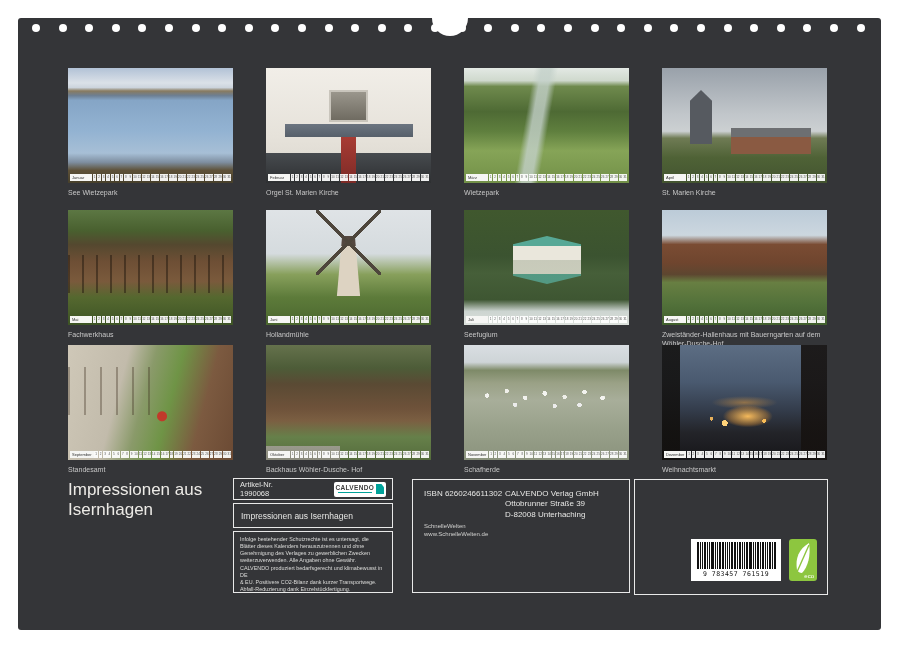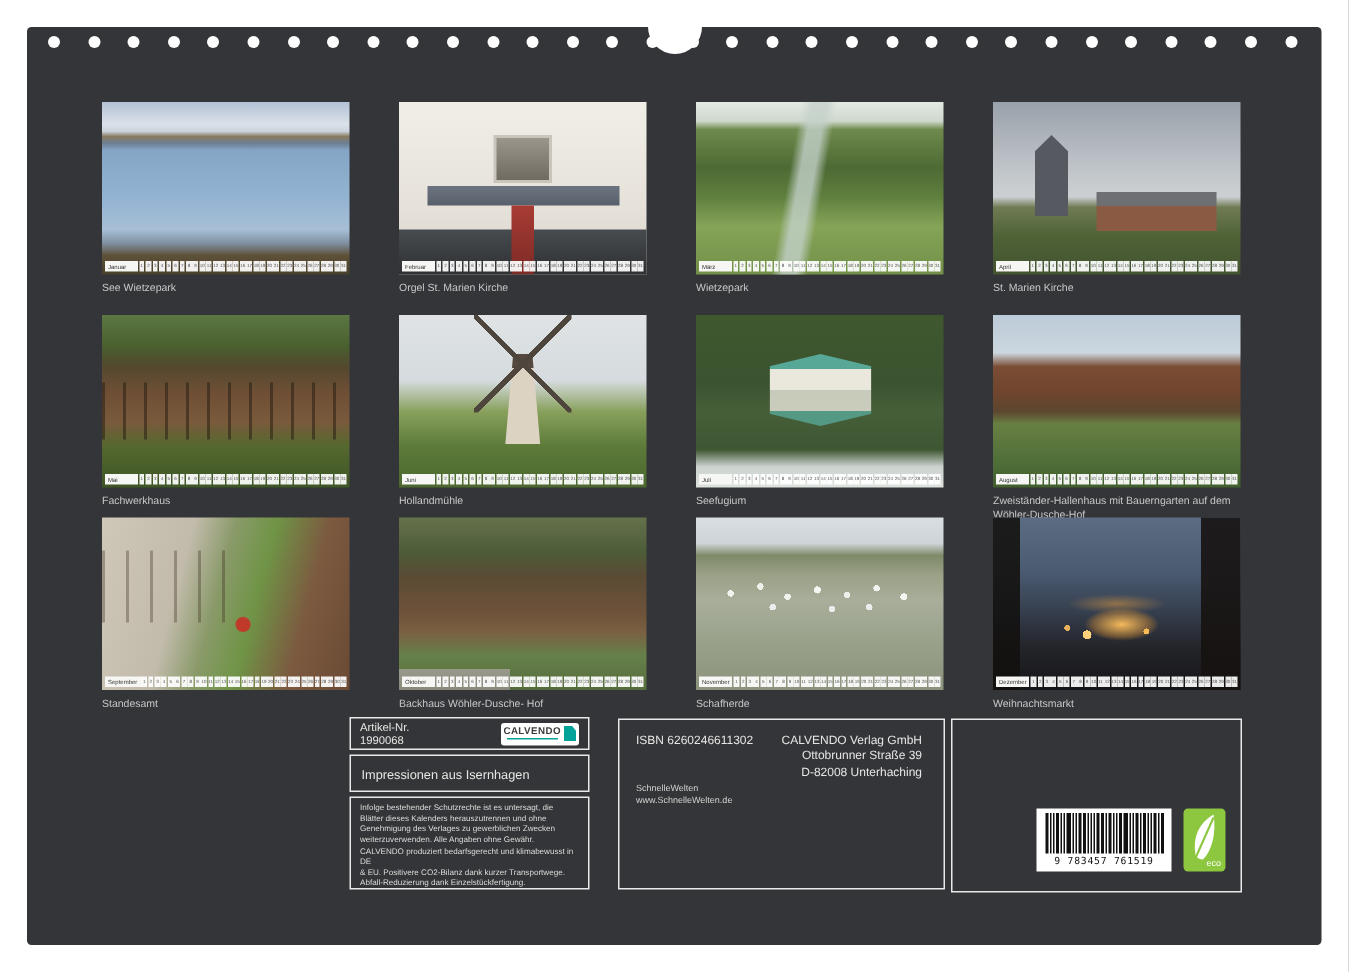--- a/index.html
+++ b/index.html
@@ -77,21 +77,21 @@
   #artikelLabel{font-size:7.5px;}
   #logoBox{background:#ffffff;border-radius:2px;width:56px;height:15px;display:flex;align-items:center;justify-content:center;gap:2px;padding:0 2px;box-sizing:border-box;}
   #logoTextWrap{display:flex;flex-direction:column;align-items:center;}
   #logoText{font-size:6.5px;font-weight:bold;color:#3c3c3c;letter-spacing:.3px;line-height:1;}
   #logoRule{width:34px;height:1px;background:#00a29a;margin-top:1px;}
   #logoMark{width:8px;height:10px;background:#00a29a;clip-path:polygon(0 0,68% 0,100% 32%,100% 100%,0 100%);}
   #boxTitle{left:215px;top:485px;width:160px;height:25px;display:flex;align-items:center;padding:0 7px;font-size:8.5px;}
   #boxLegal{left:215px;top:513px;width:160px;height:62px;padding:4px 6px;font-size:5.4px;line-height:1.32;color:#dcdcda;white-space:pre-line;overflow:hidden;}
   #boxIsbn{left:394px;top:461px;width:218px;height:114px;}
   #isbnLabel{position:absolute;left:11px;top:9px;font-size:8px;}
-  #pubAddress{position:absolute;left:108px;top:9px;font-size:8px;line-height:1.3;white-space:pre-line;text-align:right;}
+  #pubAddress{position:absolute;left:92px;top:9px;font-size:8px;line-height:1.3;white-space:pre-line;}
   #authorCredit{position:absolute;left:11px;top:42px;font-size:6px;line-height:1.35;color:#d2d2d0;white-space:pre-line;}
   #boxBarcode{left:616px;top:461px;width:194px;height:116px;}
   #barcode{position:absolute;left:56px;top:59px;width:90px;height:42px;background:#ffffff;display:flex;flex-direction:column;align-items:center;padding-top:3px;box-sizing:border-box;}
   #barcodeBars{display:flex;align-items:flex-start;height:27px;gap:1px;}
   .bar{background:#111;height:27px;}
   #barcodeDigits{font-size:6.5px;color:#111;letter-spacing:.5px;margin-top:1px;font-family:"DejaVu Sans Mono","Liberation Mono",monospace;}
   #ecoBadge{position:absolute;left:154px;top:59px;width:28px;height:42px;background:#8dc63f;border-radius:3px;overflow:hidden;}
   #ecoLeaf{position:absolute;left:5px;top:3px;}
   #ecoLabel{position:absolute;right:3px;bottom:2px;font-size:6px;color:#ffffff;}
 </style>
@@ -600,20 +600,22 @@
               <div class="strip-day">28</div>
               <div class="strip-day">29</div>
               <div class="strip-day">30</div>
               <div class="strip-day">31</div>
             </div>
           </div>
           <div class="caption">Weihnachtsmarkt</div>
         </div>
       </div>
 
+    <div id="backTitle">Impressionen aus
+Isernhagen</div>
 
     <div id="boxArtikel" class="ibox">
       <span id="artikelLabel">Artikel-Nr. 1990068</span>
       <span id="logoBox">
         <span id="logoTextWrap">
           <span id="logoText">CALVENDO</span>
           <span id="logoRule"></span>
         </span>
         <span id="logoMark"></span>
       </span>

